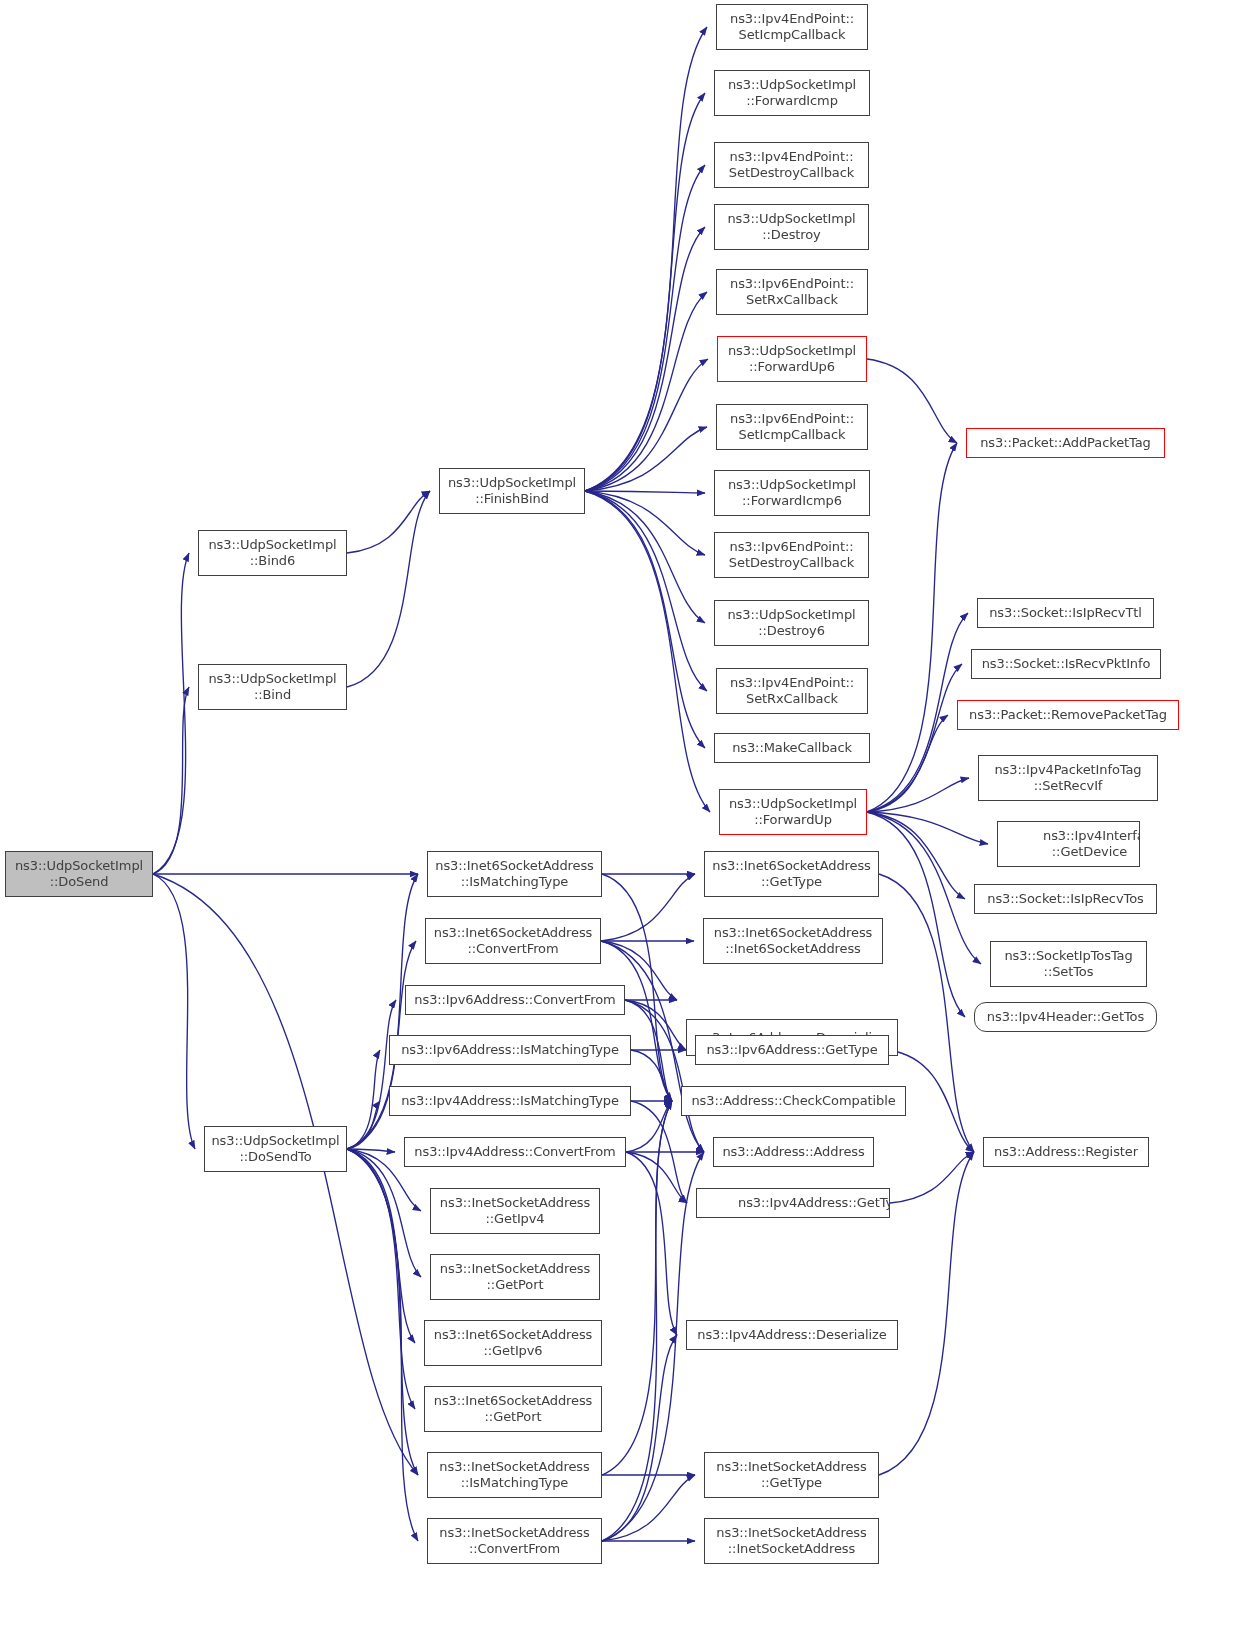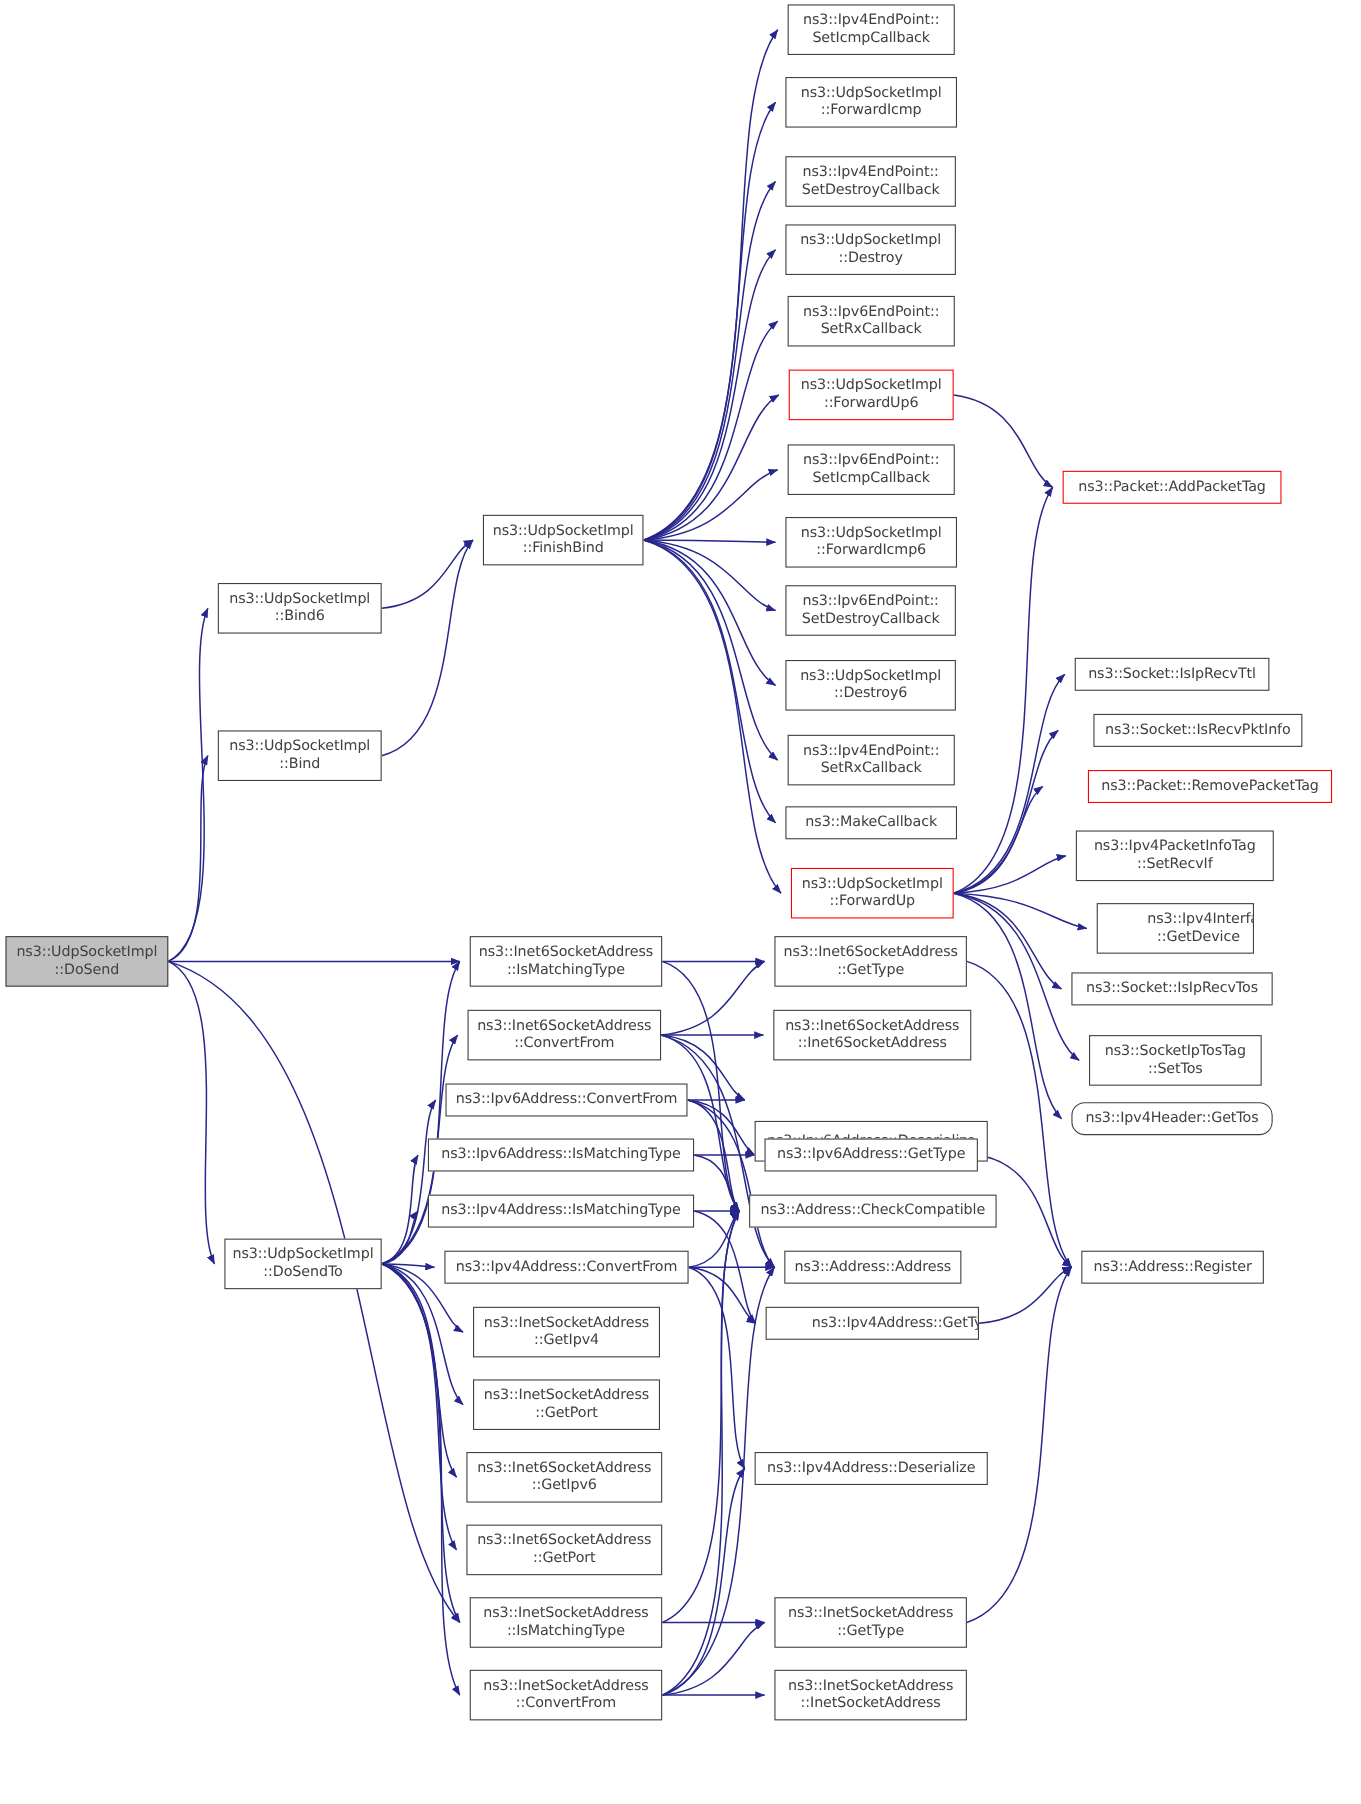--- a/index.html
+++ b/index.html
@@ -135,22 +135,22 @@
 SetDestroyCallback</span></div>
       <div class="node" style="left: 714px; top: 600px; width: 155px; height: 46px;"><span class="lbl">ns3::UdpSocketImpl
 ::Destroy6</span></div>
       <div class="node" style="left: 716px; top: 668px; width: 152px; height: 46px;"><span class="lbl">ns3::Ipv4EndPoint::
 SetRxCallback</span></div>
       <div class="node" style="left: 714px; top: 733px; width: 156px; height: 30px;"><span class="lbl">ns3::MakeCallback</span></div>
       <div class="node red" style="left: 719px; top: 789px; width: 148px; height: 46px;"><span class="lbl">ns3::UdpSocketImpl
 ::ForwardUp</span></div>
       <div class="node red" style="left: 966px; top: 428px; width: 199px; height: 30px;"><span class="lbl">ns3::Packet::AddPacketTag</span></div>
       <div class="node" style="left: 977px; top: 598px; width: 177px; height: 30px;"><span class="lbl">ns3::Socket::IsIpRecvTtl</span></div>
-      <div class="node" style="left: 971px; top: 649px; width: 190px; height: 30px; margin-left: 23px;"><span class="lbl">ns3::Socket::IsRecvPktInfo</span></div>
-      <div class="node red" style="left: 989px; top: 700px; width: 222px; height: 30px;"><span class="lbl">ns3::Packet::RemovePacketTag</span></div>
+      <div class="node" style="left: 971px; top: 649px; width: 190px; height: 30px;"><span class="lbl">ns3::Socket::IsRecvPktInfo</span></div>
+      <div class="node red" style="left: 957px; top: 700px; width: 222px; height: 30px;"><span class="lbl">ns3::Packet::RemovePacketTag</span></div>
       <div class="node" style="left: 978px; top: 755px; width: 180px; height: 46px;"><span class="lbl">ns3::Ipv4PacketInfoTag
 ::SetRecvIf</span></div>
       <div class="node" style="left: 997px; top: 821px; width: 143px; height: 46px; padding-left: 42px;"><span class="lbl">ns3::Ipv4Interface
 ::GetDevice</span></div>
       <div class="node" style="left: 974px; top: 884px; width: 183px; height: 30px;"><span class="lbl">ns3::Socket::IsIpRecvTos</span></div>
       <div class="node" style="left: 990px; top: 941px; width: 157px; height: 46px;"><span class="lbl">ns3::SocketIpTosTag
 ::SetTos</span></div>
       <div class="node" style="left: 974px; top: 1002px; width: 183px; height: 30px; border-radius: 12px;"><span class="lbl">ns3::Ipv4Header::GetTos</span></div>
       <div class="node" style="left: 983px; top: 1137px; width: 166px; height: 30px;"><span class="lbl">ns3::Address::Register</span></div>
       <div class="node" style="left: 427px; top: 851px; width: 175px; height: 46px;"><span class="lbl">ns3::Inet6SocketAddress

